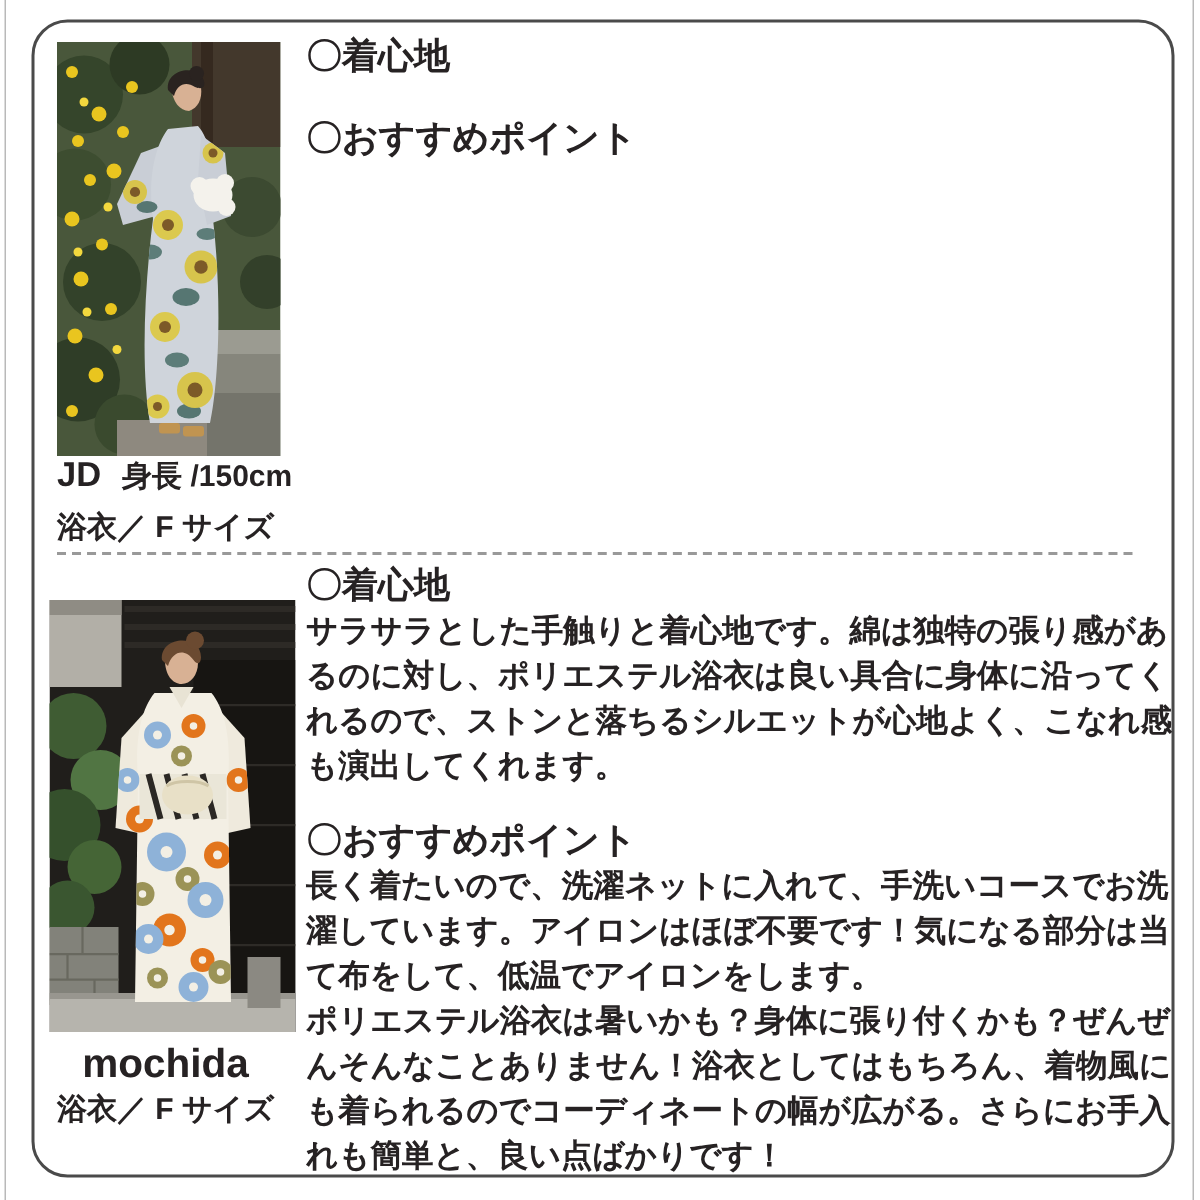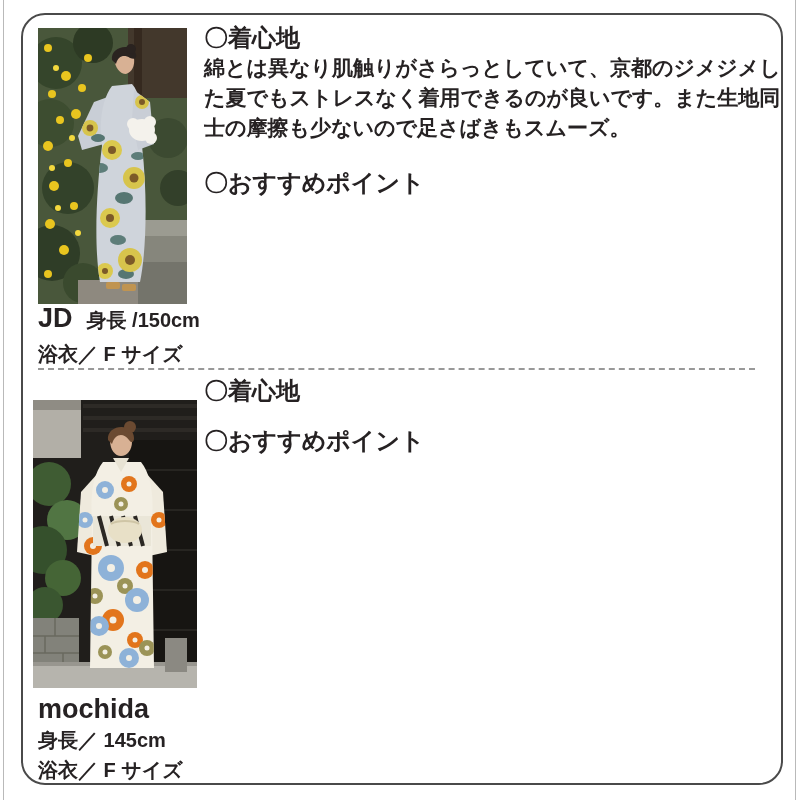--- a/index.html
+++ b/index.html
@@ -14,24 +14,24 @@
     position:absolute;left:21px;top:13px;width:762px;height:772px;
     border:2px solid #4a4a4a;border-radius:24px;box-sizing:border-box;background:#ffffff;
   }
   .photo{position:absolute;margin:0;padding:0;}
   .photo svg{display:block;width:100%;height:100%;}
   .photo-1{left:38px;top:28px;width:149px;height:276px;}
   .photo-2{left:33px;top:400px;width:164px;height:288px;}
   .model-info{position:absolute;white-space:nowrap;}
   .mi-1{left:38px;top:303px;}
   .mi-2{left:38px;top:694px;}
-  .mi-name{font-size:27px;font-weight:bold;letter-spacing:0;}
+  .mi-name{font-size:23px;font-weight:bold;letter-spacing:0;}
   .mi-height{font-size:20px;font-weight:bold;margin-left:14px;}
   .mi-line2{font-size:20px;font-weight:bold;margin-top:7px;}
-  .mi-name-block{font-size:27px;font-weight:bold;line-height:30px;}
+  .mi-name-block{font-size:27px;font-weight:bold;line-height:30px;text-align:center;}
   .mi-sub{font-size:20px;font-weight:bold;line-height:28px;margin-top:2px;}
   .divider{
     position:absolute;left:38px;top:368px;width:717px;height:0;
     border-top:2px dashed #999999;
   }
   .review-text{position:absolute;left:204px;width:580px;}
   .rt-1{top:23px;}
   .rt-2{top:376px;}
   .bk-heading{font-size:24px;font-weight:bold;line-height:30px;}
   .bk-body{font-size:21px;font-weight:bold;line-height:30px;white-space:pre-line;}
@@ -136,21 +136,20 @@
   <div class="model-info mi-1">
     <div class="mi-line">
       <span class="mi-name">JD</span><span class="mi-height">身長 /150cm</span>
     </div>
     <div class="mi-line2">浴衣／ F サイズ</div>
   </div>
 
   <div class="review-text rt-1">
     <div class="block">
       <div class="bk-heading">〇着心地</div>
-      <div class="bk-body">綿とは異なり肌触りがさらっとしていて、京都のジメジメした夏でもストレスなく着用できるのが良いです。また生地同士の摩擦も少ないので足さばきもスムーズ。</div>
     </div>
     <div class="block">
       <div class="bk-heading">〇おすすめポイント</div>
     </div>
   </div>
 
   <div class="divider"></div>
 
   <figure class="photo photo-2">
     <svg viewBox="0 0 164 288" preserveAspectRatio="none" aria-hidden="true">
@@ -243,25 +242,27 @@
       <path d="M78 124 C84 120 100 120 106 124" stroke="#cfc5a6" fill="none" stroke-width="2"></path>
       <path d="M80 58 L88 72 L96 58 Z" fill="#e8e3d4"></path>
       <path d="M77 40 C77 28 99 28 99 42 C99 50 94 56 88 56 C82 56 77 50 77 40 Z" fill="#d8b194"></path>
       <path d="M75 40 C73 24 101 22 101 38 C101 42 99 44 96 40 C90 32 82 34 79 44 Z" fill="#6b4a31"></path>
       <circle cx="97" cy="27" r="6" fill="#6b4a31"></circle>
     </svg>
   </figure>
 
   <div class="model-info mi-2">
     <div class="mi-name-block">mochida</div>
-    <div class="mi-sub">身長／ 145cm</div>
     <div class="mi-sub">浴衣／ F サイズ</div>
   </div>
 
   <div class="review-text rt-2">
     <div class="block">
       <div class="bk-heading">〇着心地</div>
+      <div class="bk-body">サラサラとした手触りと着心地です。綿は独特の張り感があるのに対し、ポリエステル浴衣は良い具合に身体に沿ってくれるので、ストンと落ちるシルエットが心地よく、こなれ感も演出してくれます。</div>
     </div>
     <div class="block">
       <div class="bk-heading">〇おすすめポイント</div>
+      <div class="bk-body">長く着たいので、洗濯ネットに入れて、手洗いコースでお洗濯しています。アイロンはほぼ不要です！気になる部分は当て布をして、低温でアイロンをします。
+ポリエステル浴衣は暑いかも？身体に張り付くかも？ぜんぜんそんなことありません！浴衣としてはもちろん、着物風にも着られるのでコーディネートの幅が広がる。さらにお手入れも簡単と、良い点ばかりです！</div>
     </div>
   </div>
 </div>
 
 </body></html>

